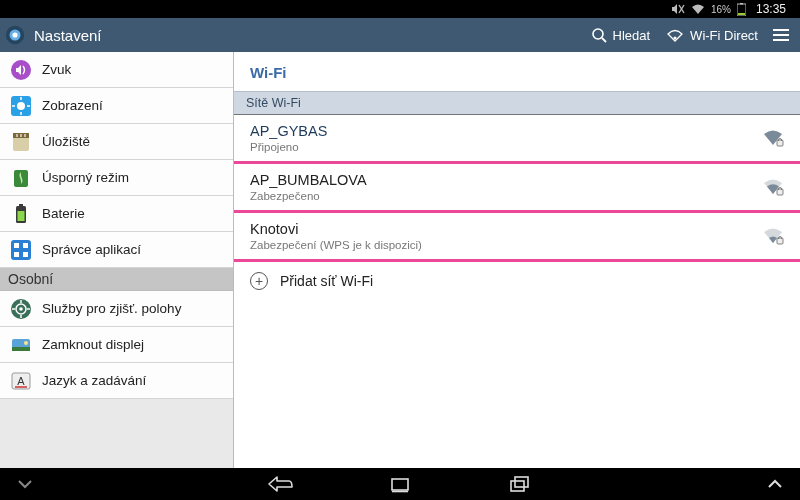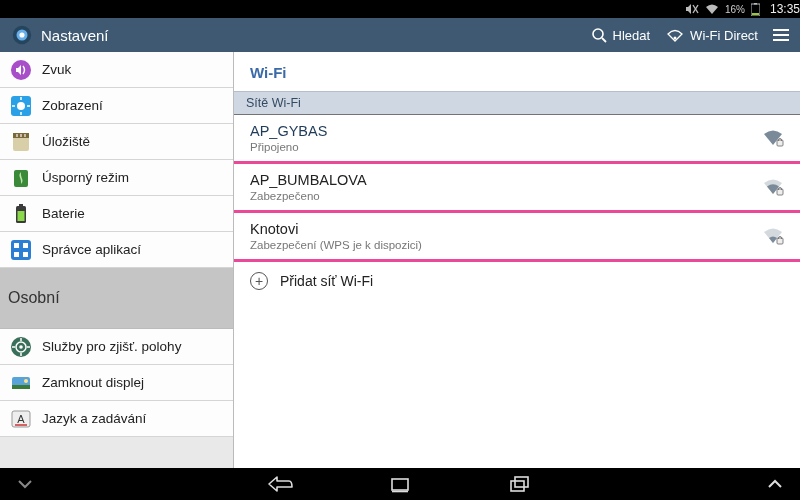--- a/index.html
+++ b/index.html
@@ -1,37 +1,37 @@
 <!DOCTYPE html>
 <html><head>
 <meta charset="utf-8">
 <style>
   * { margin:0; padding:0; box-sizing:border-box; font-family: Arial, Helvetica, sans-serif; }
   body { width:800px; height:500px; background:#000; overflow:hidden; }
   .screen { width:800px; height:500px; background:#f0f0f0; position:relative; display:flex; flex-direction:column; }
 
   
-  .status-bar { height:18px; background:#000; color:#cfcfcf; font-size:11px; display:flex; align-items:center; justify-content:flex-end; padding:0 0; gap:6px; }
+  .status-bar { height:18px; background:#000; color:#cfcfcf; font-size:11px; display:flex; align-items:center; justify-content:flex-end; padding:0 14px; gap:6px; }
   .status-bar .sb-icon { display:inline-flex; align-items:center; }
   .status-bar .clock { font-size:12px; color:#eee; margin-left:4px; }
 
   
-  .action-bar { height:34px; background:#3e5971; color:#fff; display:flex; align-items:center; padding:0 10px 0 11px; font-size:14px; }
+  .action-bar { height:34px; background:#3e5971; color:#fff; display:flex; align-items:center; padding:0 10px 0 4px; font-size:14px; }
   .ab-left { display:flex; align-items:center; gap:8px; }
   .ab-title { font-size:15px; }
   .ab-spacer { flex:1; }
   .ab-action { display:flex; align-items:center; gap:6px; margin-left:16px; cursor:pointer; font-size:13px; }
   .settings-icon { width:22px; height:22px; }
 
   
   .body { flex:1; display:flex; min-height:0; }
   .sidebar { width:234px; background:#e9e9e9; border-right:1px solid #bbb; overflow:hidden; }
   .sb-item { height:36px; display:flex; align-items:center; gap:10px; padding:7px 10px; border-bottom:1px solid #d5d5d5; font-size:13.5px; color:#222; cursor:pointer; background:#fdfdfd; }
   .sb-item .sb-icon-box { width:22px; height:22px; display:flex; align-items:center; justify-content:center; }
-  .sb-header { background:#c5c5c5; color:#333; font-size:16px; padding:21px 8px; border-bottom:1px solid #bbb; }
+  .sb-header { background:#c5c5c5; color:#333; font-size:14px; padding:3px 8px; border-bottom:1px solid #bbb; }
 
   .main { flex:1; background:#fff; overflow:hidden; position:relative; }
   .main-title { color:#3a6aa8; font-size:15px; padding:12px 16px 10px;font-weight:bold; }
   .section-header { background:#cfd8e2; color:#344a63; font-size:12.5px; padding:4px 12px; border-top:1px solid #b5bfcb; border-bottom:1px solid #737373; }
   .wifi-item { padding:8px 16px 8px 16px; border-bottom:3px solid #ec4899; display:flex; align-items:center; gap:12px; cursor:pointer; }
   .wifi-item .txt { flex:1; }
   .wifi-name { font-size:14.5px; color:#1f3b5a; }
   .wifi-name.dark { color:#222; }
   .wifi-sub { font-size:11.5px; color:#777; margin-top:2px; }
   .wifi-signal { width:22px; text-align:right; }

